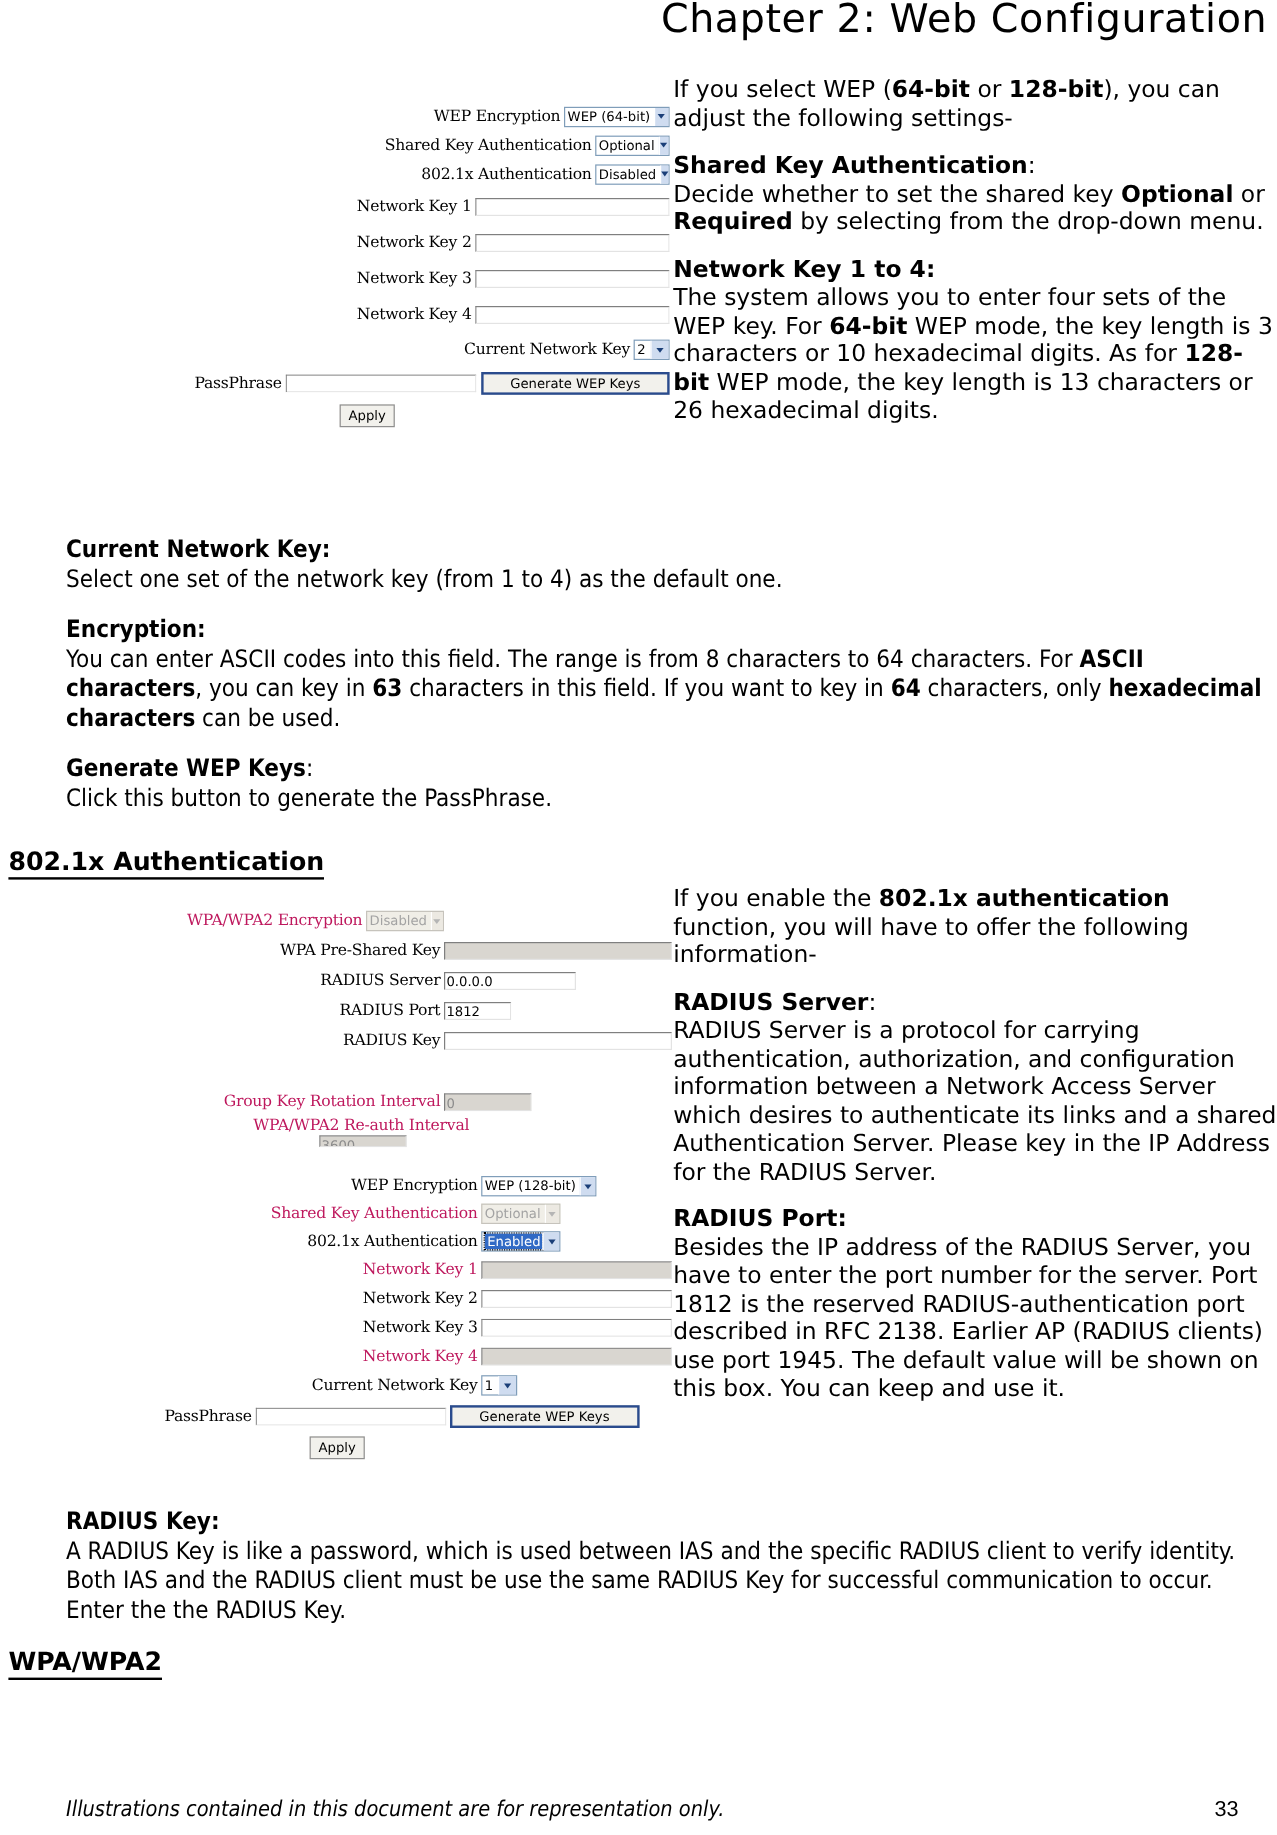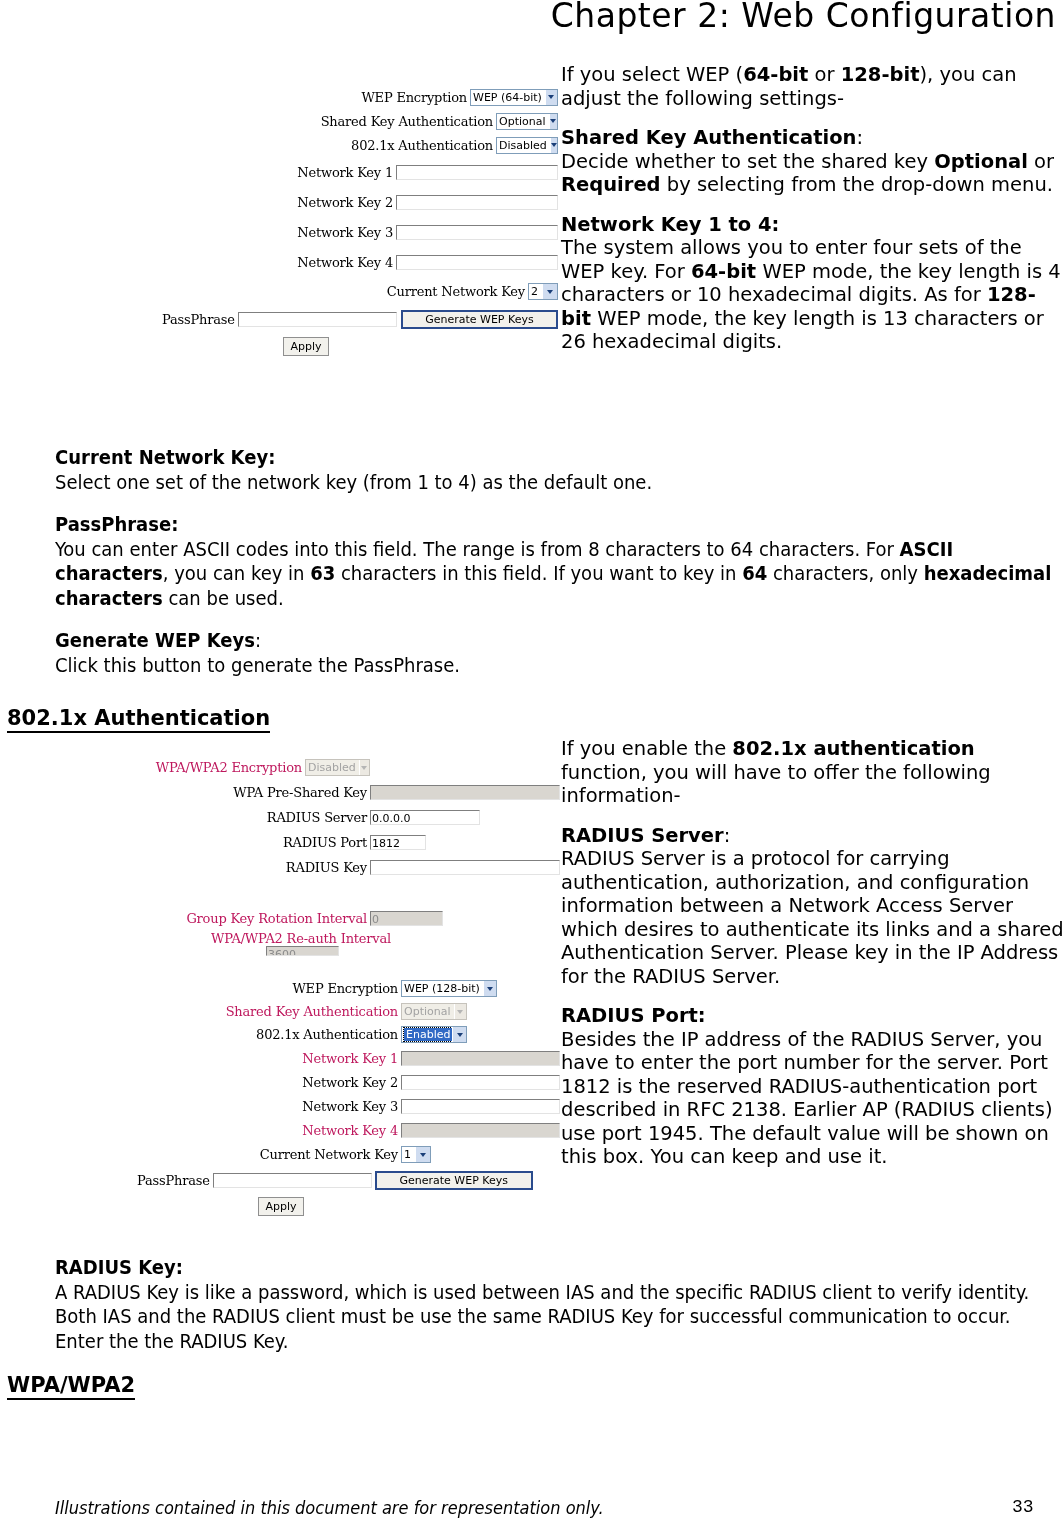--- a/index.html
+++ b/index.html
@@ -51,21 +51,21 @@
 
   
   .footer-note{
     position:absolute;left:55px;top:1497px;
     font-family:"DejaVu Sans Condensed","DejaVu Sans", sans-serif;
     font-stretch:condensed;
     font-style:italic;font-size:18px;
   }
   .footer-page{
     position:absolute;left:1012px;top:1497px;
-    font-family:Liberation Mono, monospace;
+    font-family:Liberation Sans, sans-serif;
     font-stretch:condensed;
     font-size:18px;
   }
 
   
   .shot{position:absolute;background:#fff;}
   .frow{display:flex;align-items:center;justify-content:flex-end;height:21px;}
   .flabel{
     font-family:"DejaVu Serif", serif;
     font-size:13px;color:#000;
@@ -211,31 +211,31 @@
   <div class="col-right txt" style="top:63px;">
     <p class="p">
       <span>If you select WEP (</span><b>64-bit</b><span> or </span><b>128-bit</b><span>), you can adjust the following settings-</span>
     </p>
     <p class="p">
       <b>Shared Key Authentication</b><span>:</span><br>
       <span>Decide whether to set the shared key </span><b>Optional</b><span> or </span><b>Required</b><span> by selecting from the drop-down menu.</span>
     </p>
     <p class="p">
       <b>Network Key 1 to 4:</b><br>
-      <span>The system allows you to enter four sets of the WEP key. For </span><b>64-bit</b><span> WEP mode, the key length is 4 characters or 10 hexadecimal digits. As for </span><b>128-bit</b><span> WEP mode, the key length is 13 characters or 26 hexadecimal digits.</span>
+      <span>The system allows you to enter four sets of the WEP key. For </span><b>64-bit</b><span> WEP mode, the key length is 3 characters or 10 hexadecimal digits. As for </span><b>128-bit</b><span> WEP mode, the key length is 13 characters or 26 hexadecimal digits.</span>
     </p>
   </div>
 
   <div class="full cond" style="top:445px;">
     <b>Current Network Key:</b><br>
     <span>Select one set of the network key (from 1 to 4) as the default one.</span>
   </div>
 
   <div class="full cond" style="top:512px;">
-    <b>PassPhrase:</b><br>
+    <b>Encryption:</b><br>
     <span>You can enter ASCII codes into this field. The range is from 8 characters to 64 characters. For </span><b>ASCII characters</b><span>, you can key in </span><b>63</b><span> characters in this field. If you want to key in </span><b>64</b><span> characters, only </span><b>hexadecimal characters</b><span> can be used.</span>
   </div>
 
   <div class="full cond" style="top:628px;">
     <b>Generate WEP Keys</b><span>:</span><br>
     <span>Click this button to generate the PassPhrase.</span>
   </div>
 
   <div class="sect-head" style="left:7px;top:706px;">802.1x Authentication</div>
 

